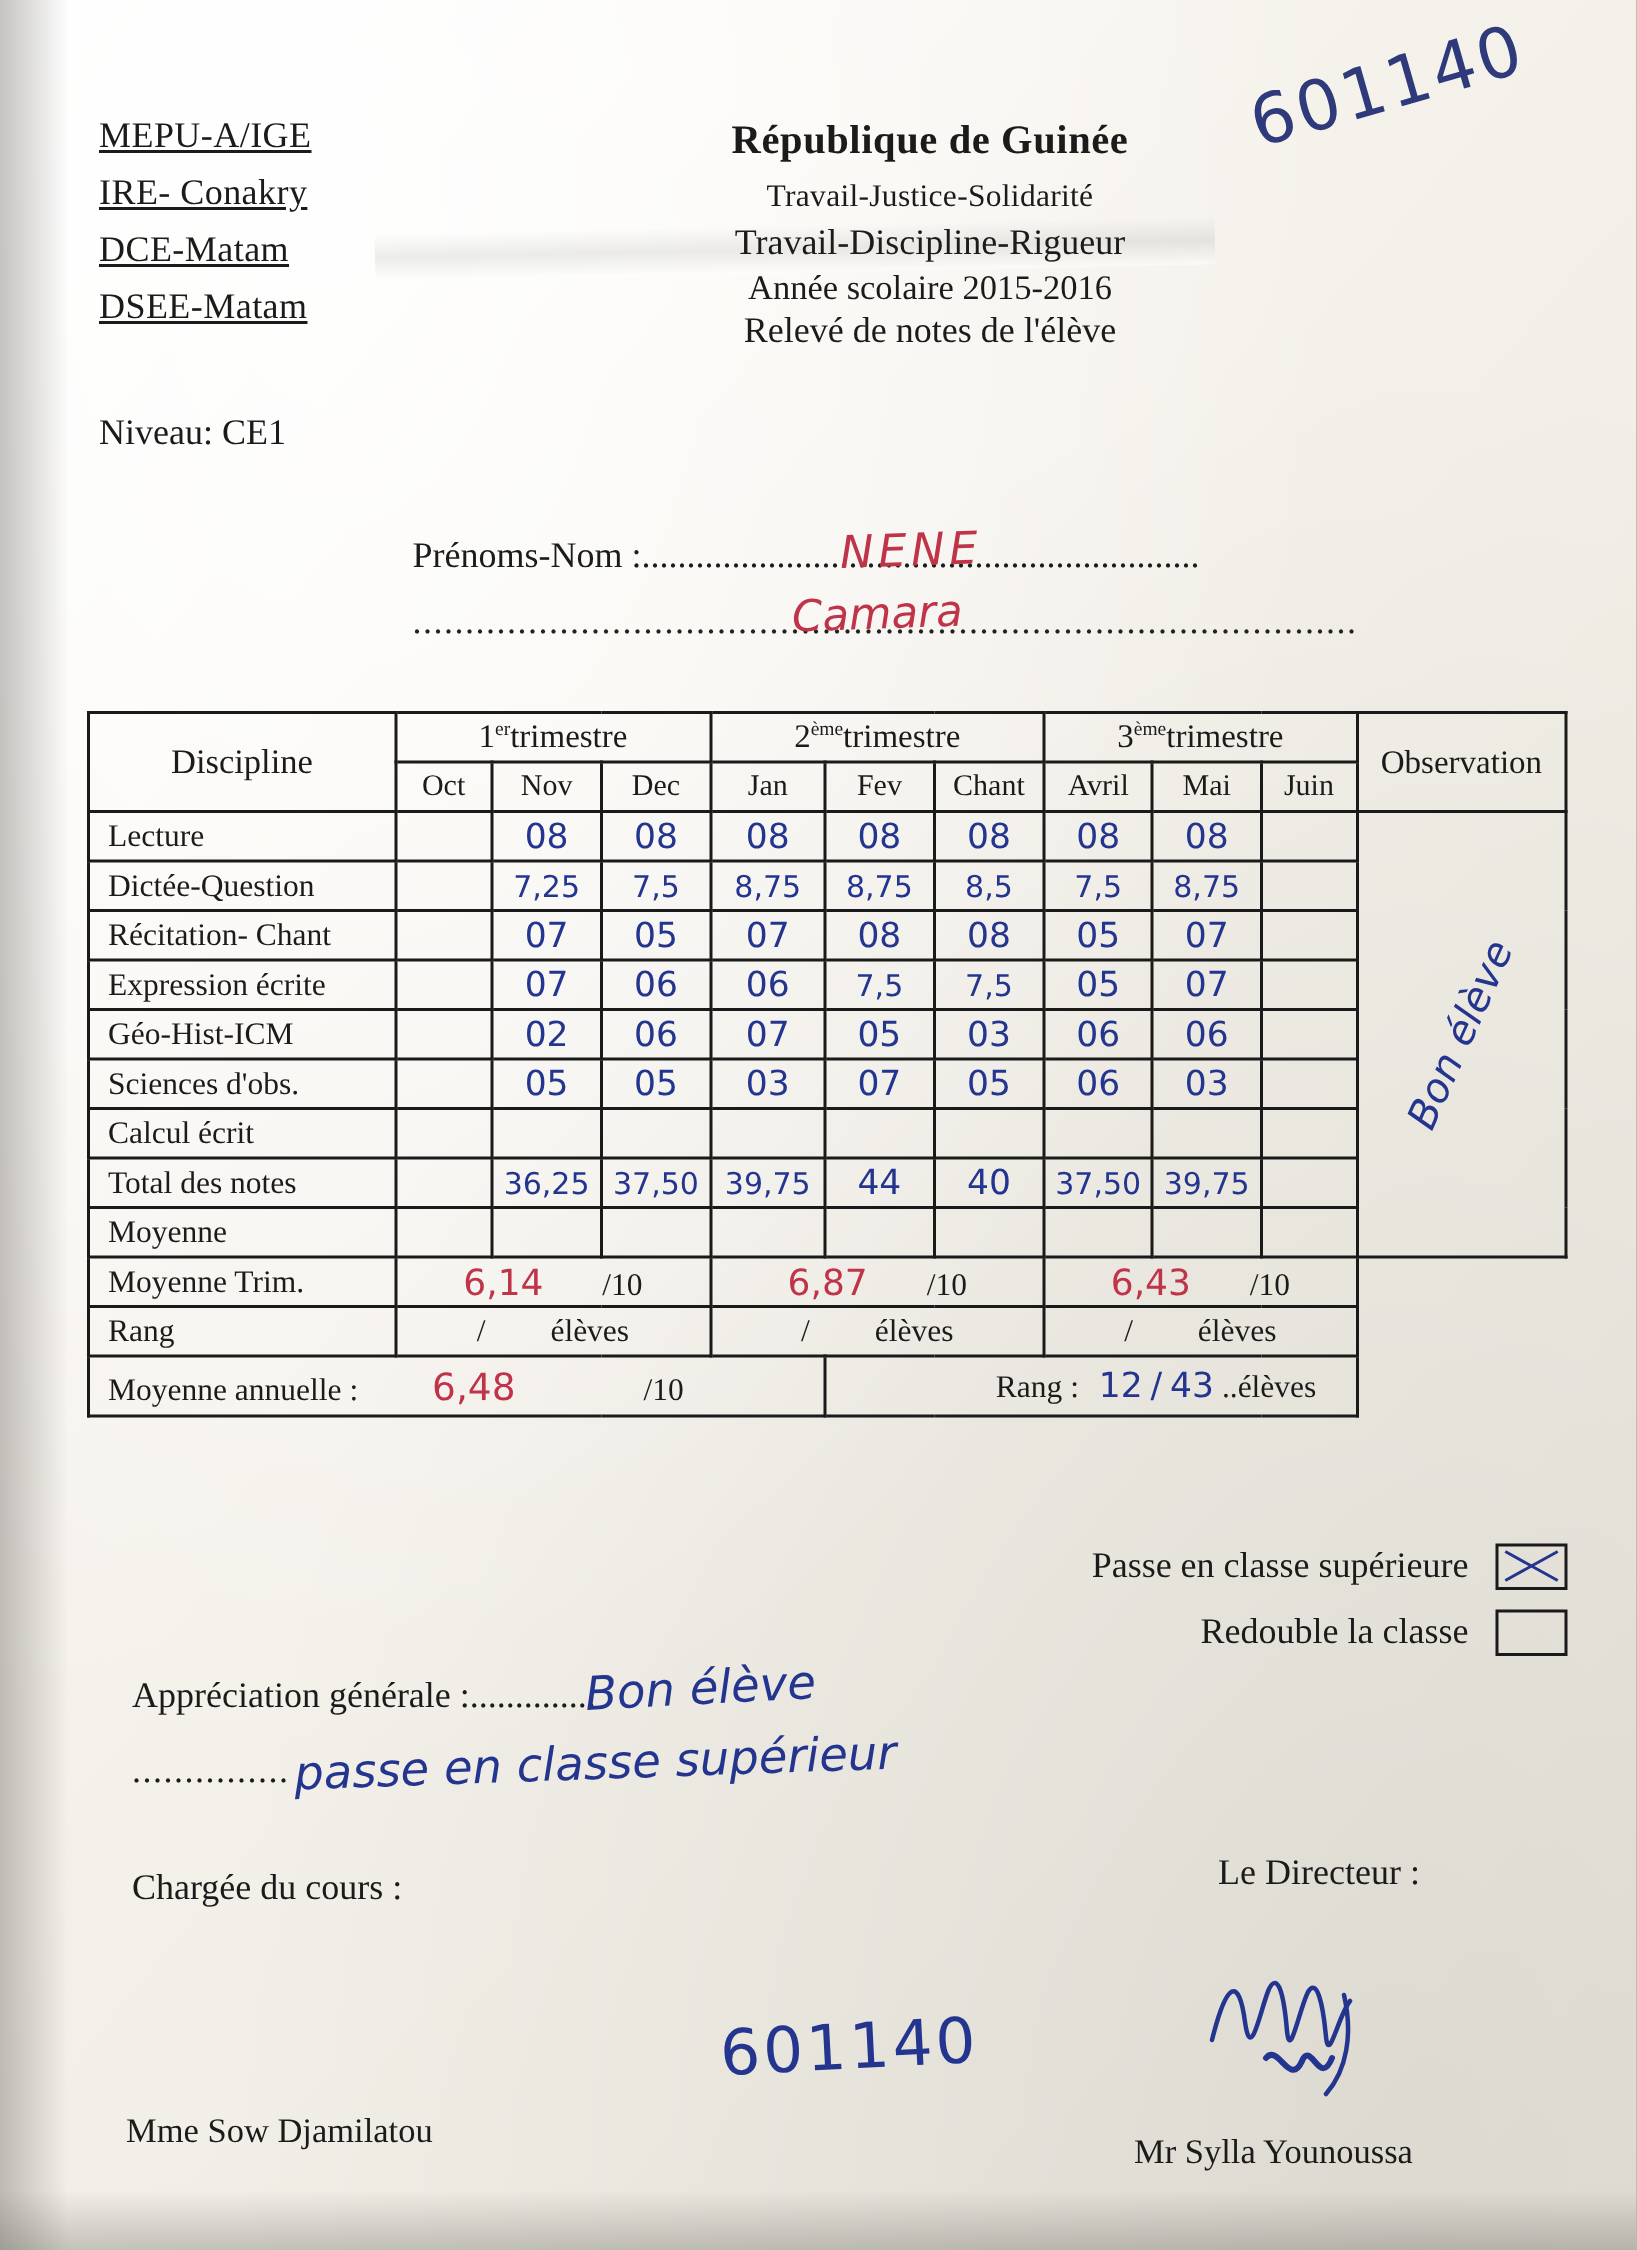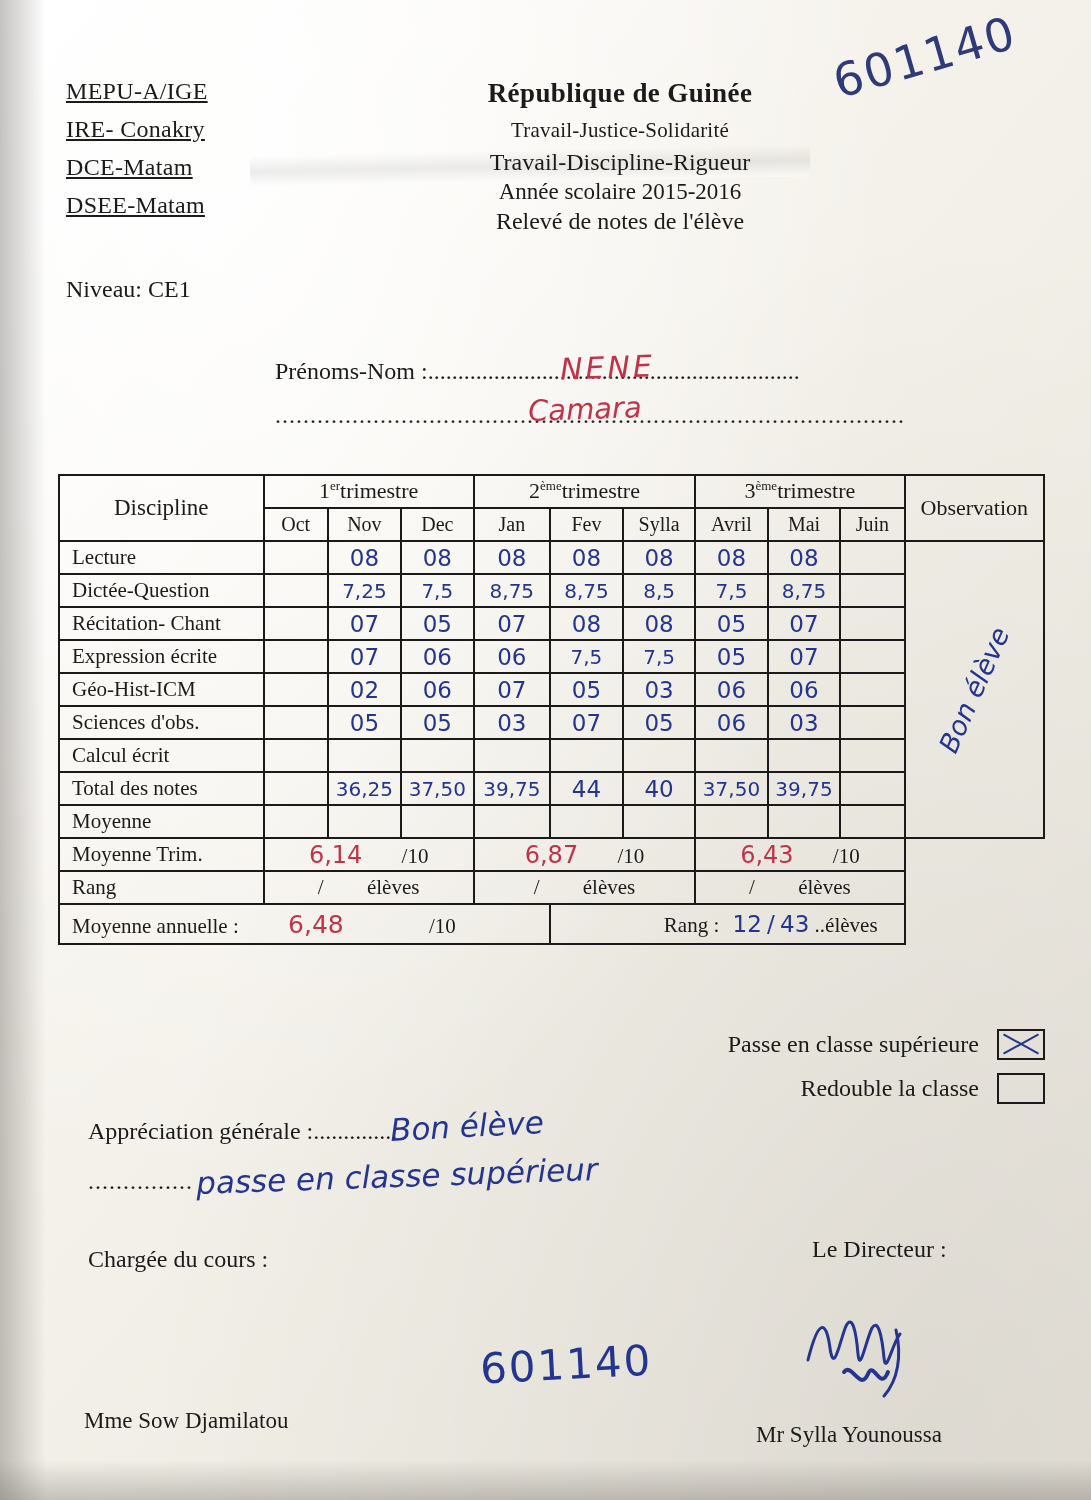--- a/index.html
+++ b/index.html
@@ -324,21 +324,21 @@
           <span>3</span><sup>ème</sup><span>trimestre</span>
         </td>
         <td class="obs-head" rowspan="2" style="width:146px;">Observation</td>
       </tr>
       <tr>
         <td class="mon" style="width:70px;">Oct</td>
         <td class="mon" style="width:74px;">Nov</td>
         <td class="mon" style="width:74px;">Dec</td>
         <td class="mon" style="width:78px;">Jan</td>
         <td class="mon" style="width:78px;">Fev</td>
-        <td class="mon" style="width:78px;">Sylla</td>
+        <td class="mon" style="width:78px;">Chant</td>
         <td class="mon" style="width:74px;">Avril</td>
         <td class="mon" style="width:74px;">Mai</td>
         <td class="mon" style="width:70px;">Juin</td>
       </tr>
 
       <tr>
         <td class="disc">Lecture</td>
         <td></td>
         <td class="note">08</td>
         <td class="note">08</td>

